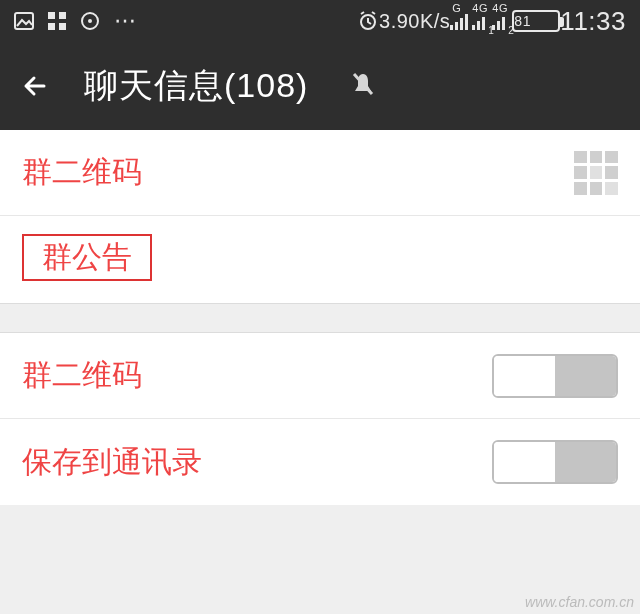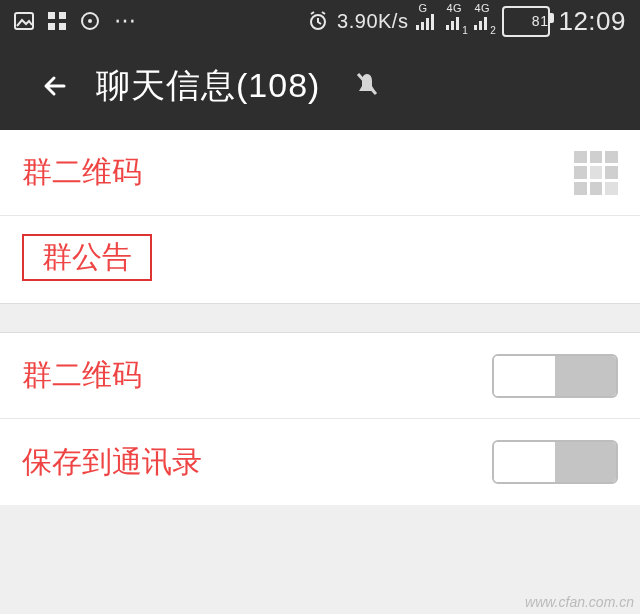--- a/index.html
+++ b/index.html
@@ -16,45 +16,45 @@
       height: 42px;
       background: #2e2e2e;
       color: #e8e8e8;
       display: flex;
       align-items: center;
       padding: 0 14px;
       font-size: 20px;
     }
     .status-left { display: flex; align-items: center; gap: 14px; }
     .status-spacer { flex: 1; }
-    .status-right { display: flex; align-items: center; gap: 8px; }
+    .status-right { display: flex; align-items: center; gap: 0; }
     .status-right span { letter-spacing: .5px; }
 
     .si { display:inline-flex; align-items:center; justify-content:center; }
     .dots { font-size: 22px; letter-spacing:1px; }
 
     .battery {
       display:inline-flex; align-items:center; gap:2px;
-      border:2px solid #e8e8e8; border-radius:4px; height:31px; width:48px;
-      position:relative; font-size:14px; justify-content:flex-end;
+      border:2px solid #e8e8e8; border-radius:4px; height:22px; width:48px;
+      position:relative; font-size:14px; justify-content:flex-start;
     }
     .battery::after{
       content:""; position:absolute; right:-6px; top:5px; width:4px; height:10px;
       background:#e8e8e8; border-radius:0 2px 2px 0;
     }
 
     
     .title-bar {
       height: 88px;
       background: #2e2e2e;
       color: #fff;
       display: flex;
       align-items: center;
-      padding: 0 34px;
-      gap: 28px;
+      padding: 0 14px;
+      gap: 36px;
     }
     .back-arrow svg { display:block; }
     .title-text {
       font-size: 34px;
       font-weight: 400;
       letter-spacing: 1px;
     }
     .mute-icon { margin-left: 4px; }
 
     
@@ -172,21 +172,21 @@
       <svg width="20" height="18" viewBox="0 0 20 18">
           <rect x="0" y="13" width="3" height="5" fill="#e8e8e8"></rect>
           <rect x="5" y="9" width="3" height="9" fill="#e8e8e8"></rect>
           <rect x="10" y="5" width="3" height="13" fill="#e8e8e8"></rect>
         </svg>
       <span style="position:absolute;bottom:-6px;right:-2px;font-size:10px;">2</span>
     </span>
     <span class="battery">
       <span>81</span>
     </span>
-    <span style="font-size:26px;">12:09</span>
+    <span style="font-size:26px;">11:33</span>
   </div>
 </div>
 
 <div class="title-bar">
   <span class="back-arrow">
     <svg width="34" height="34" viewBox="0 0 34 34">
         <path d="M12 17 L30 17 M12 17 L20 9 M12 17 L20 25" stroke="#fff" stroke-width="3" fill="none" stroke-linecap="round"></path>
       </svg>
   </span>
   <span class="title-text">聊天信息(108)</span>

